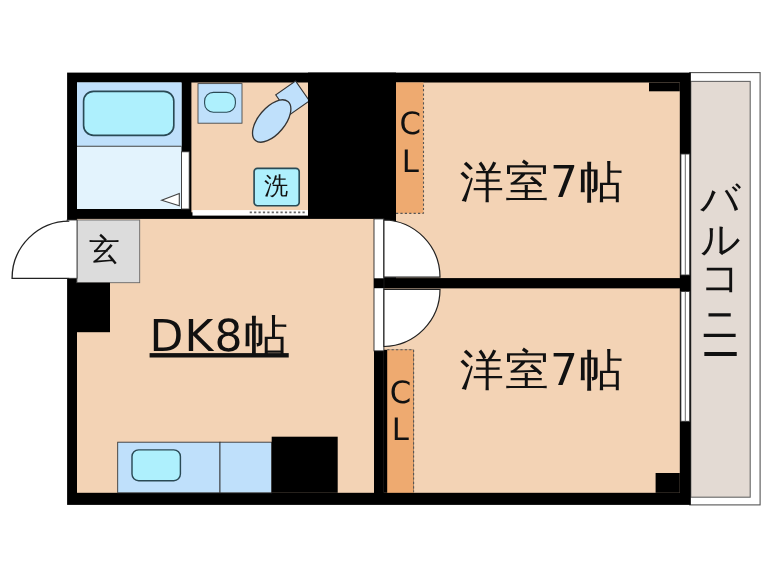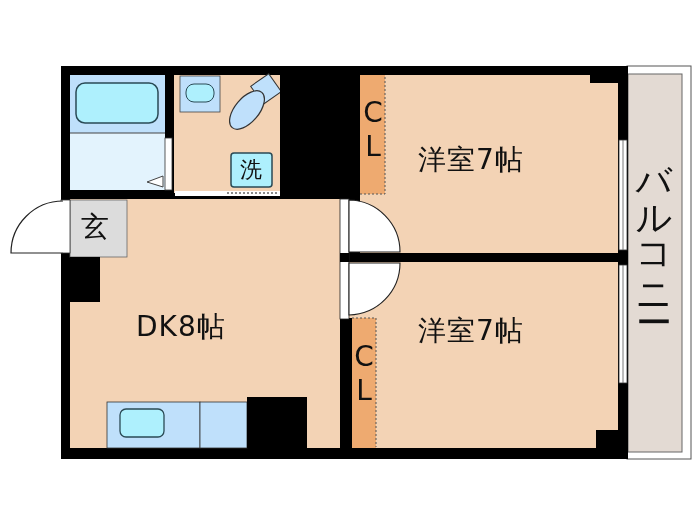--- a/index.html
+++ b/index.html
@@ -1,19 +1,19 @@
 <!DOCTYPE html>
 <html><head>
 <meta charset="utf-8">
 <style>
   html,body{margin:0;padding:0;background:#ffffff;}
   body{width:700px;height:525px;position:relative;overflow:hidden;font-family:"DejaVu Sans","Liberation Sans",sans-serif;}
   svg{position:absolute;left:0;top:0;}
   .lbl{position:absolute;color:#111;white-space:nowrap;line-height:1;}
-  .room-lbl{font-size:28px;letter-spacing:1px;}
+  .room-lbl{font-size:40px;letter-spacing:1px;}
   .cl{font-size:28px;width:24px;text-align:center;line-height:34px;white-space:normal;}
   .genkan{font-size:28px;}
   .wash{font-size:22px;}
   .balcony{font-size:36px;width:44px;text-align:center;white-space:normal;line-height:48px;}
 </style>
 </head>
 <body>
 
 <svg width="700" height="525" viewBox="0 0 700 525">
 
@@ -89,21 +89,21 @@
   <g>
     <rect x="619" y="140" width="8" height="110" fill="#fff" stroke="#333" stroke-width="0.8"></rect>
     <line x1="623" y1="140" x2="623" y2="250" stroke="#555" stroke-width="0.8"></line>
     <rect x="619" y="265" width="8" height="118" fill="#fff" stroke="#333" stroke-width="0.8"></rect>
     <line x1="623" y1="265" x2="623" y2="383" stroke="#555" stroke-width="0.8"></line>
   </g>
 </svg>
 
 <div class="lbl room-lbl" style="left:418px;top:146px;">洋室7帖</div>
 <div class="lbl room-lbl" style="left:418px;top:317px;">洋室7帖</div>
-<div class="lbl room-lbl" style="left:136px;top:313px;">DK8帖</div>
+<div class="lbl room-lbl" style="left:136px;top:286px;text-decoration:underline;">DK8帖</div>
 
 <div class="lbl cl" style="left:361px;top:96px;">
   <div>C</div>
   <div>L</div>
 </div>
 <div class="lbl cl" style="left:352px;top:340px;">
   <div>C</div>
   <div>L</div>
 </div>
 

